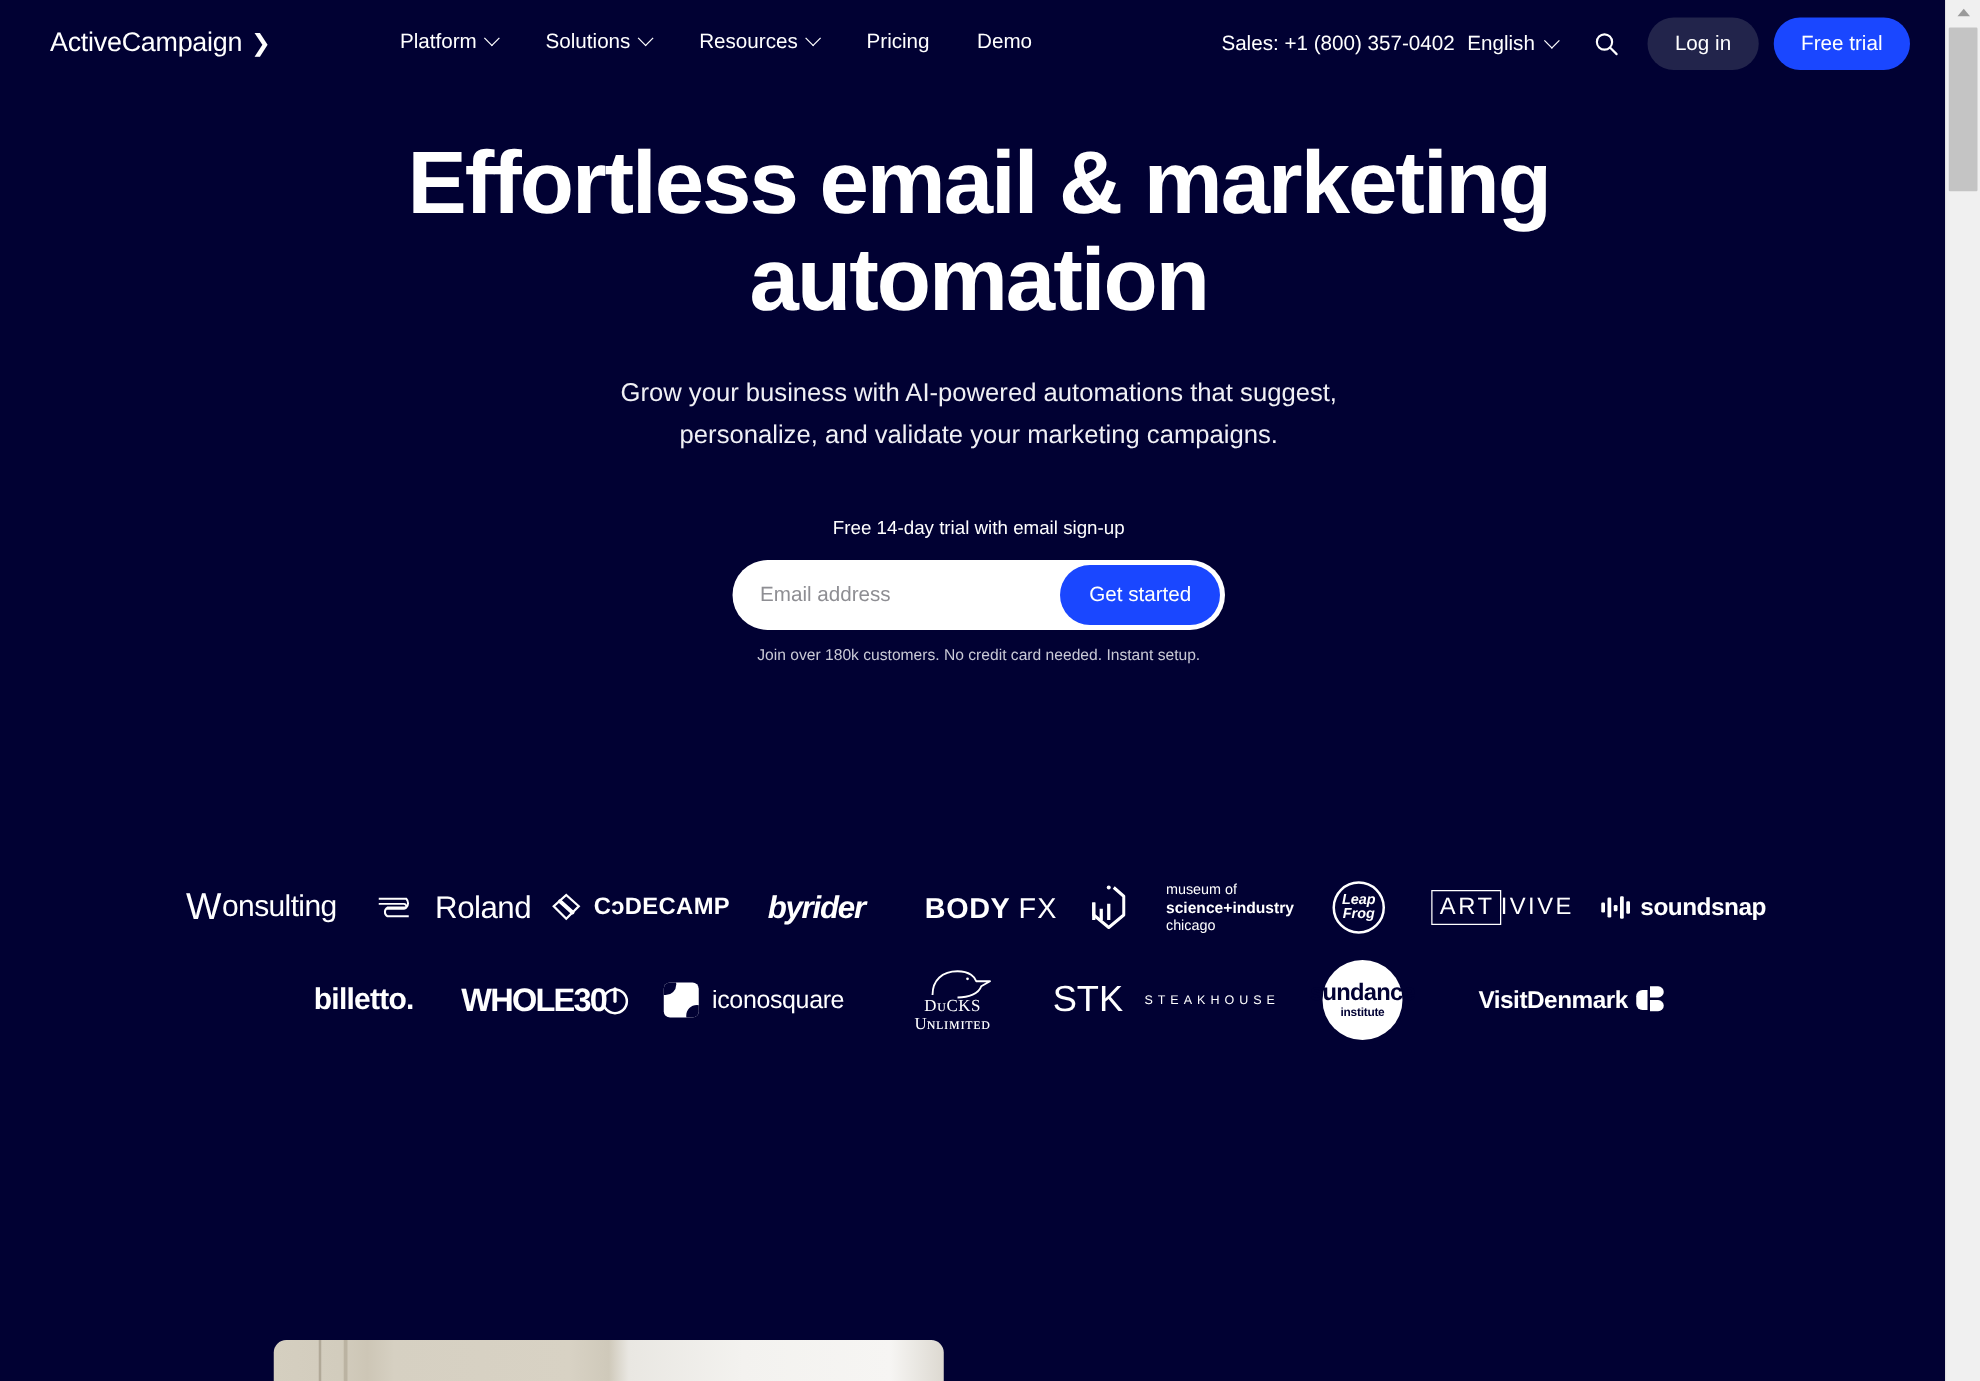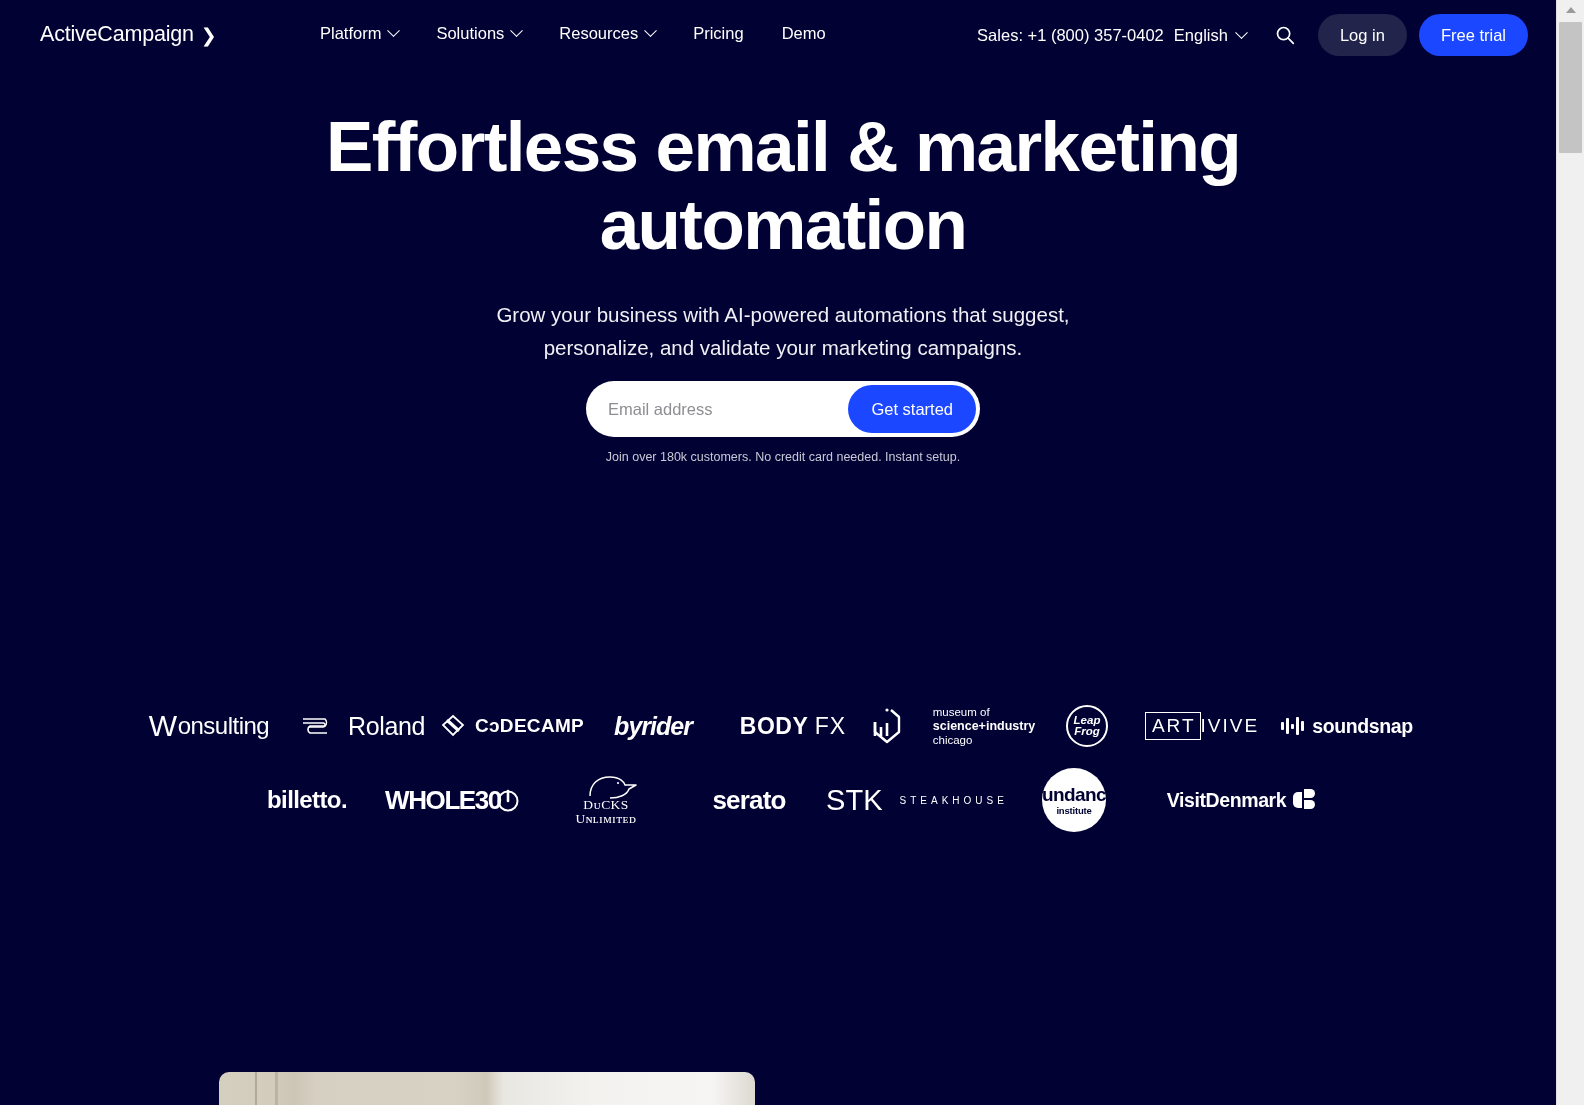--- a/index.html
+++ b/index.html
@@ -394,20 +394,21 @@
         </div>
 
         <div class="btn" id="login-btn">Log in</div>
         <div class="btn" id="freetrial-btn">Free trial</div>
       </div>
     </div>
 
     <div id="hero">
       <h1 id="headline">Effortless email &amp; marketing automation</h1>
       <p id="subhead">Grow your business with AI-powered automations that suggest, personalize, and validate your marketing campaigns.</p>
+      <div id="trial-label">Free 14-day trial with email sign-up</div>
 
       <form id="signup-form">
         <input id="email-input" type="text" placeholder="Email address" style="">
         <button id="get-started-btn">Get started</button>
       </form>
 
       <div id="finefprint">Join over 180k customers. No credit card needed. Instant setup.</div>
     </div>
 
     <div id="logos">
@@ -505,37 +506,40 @@
         <div class="logo-cell" style="width:162px">
           <div class="lg-whole30">
             <span>WHOLE30</span>
             <svg width="22" height="24" viewBox="0 0 22 24" style="margin-left:-4px">
               <circle cx="11" cy="13" r="9.5" stroke="#fff" stroke-width="2" fill="none"></circle>
               <path d="M11 3 L11 13" stroke="#fff" stroke-width="2.6" stroke-linecap="round"></path>
             </svg>
           </div>
         </div>
 
+        <div class="logo-cell" style="width:172px">
+          <div class="lg-iconosquare">
+            <span class="sq"></span>
+            <span>iconosquare</span>
+          </div>
+        </div>
 
         <div class="logo-cell" style="width:146px">
           <div style="display:flex;flex-direction:column;align-items:center;">
             <svg width="72" height="26" viewBox="0 0 72 26">
               <path d="M20 22 C20 10 28 3 40 3 C50 3 54 8 55 11 L66 11 L59 15 C57 21 49 24 40 24" stroke="#fff" stroke-width="1.5" fill="none" stroke-linejoin="round"></path>
               <circle cx="48" cy="9" r="1.1" fill="#fff"></circle>
             </svg>
             <div class="lg-ducks" style="margin-top:-2px">
               <div>DᴜCKS</div>
               <div>Uɴʟɪᴍɪᴛᴇᴅ</div>
             </div>
           </div>
         </div>
 
-        <div class="logo-cell" style="width:140px">
-          <span class="lg-serato">serato</span>
-        </div>
 
         <div class="logo-cell" style="width:196px">
           <div class="lg-stk">
             <span class="mono">STK</span>
             <span class="sub">STEAKHOUSE</span>
           </div>
         </div>
 
         <div class="logo-cell" style="width:118px">
           <div class="lg-sundance">

